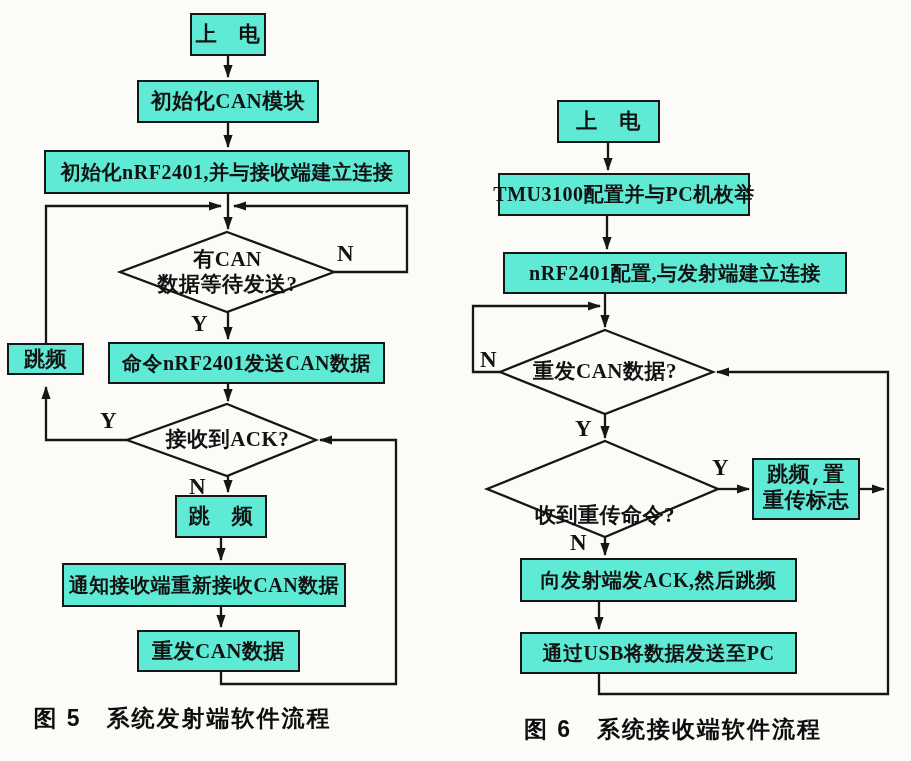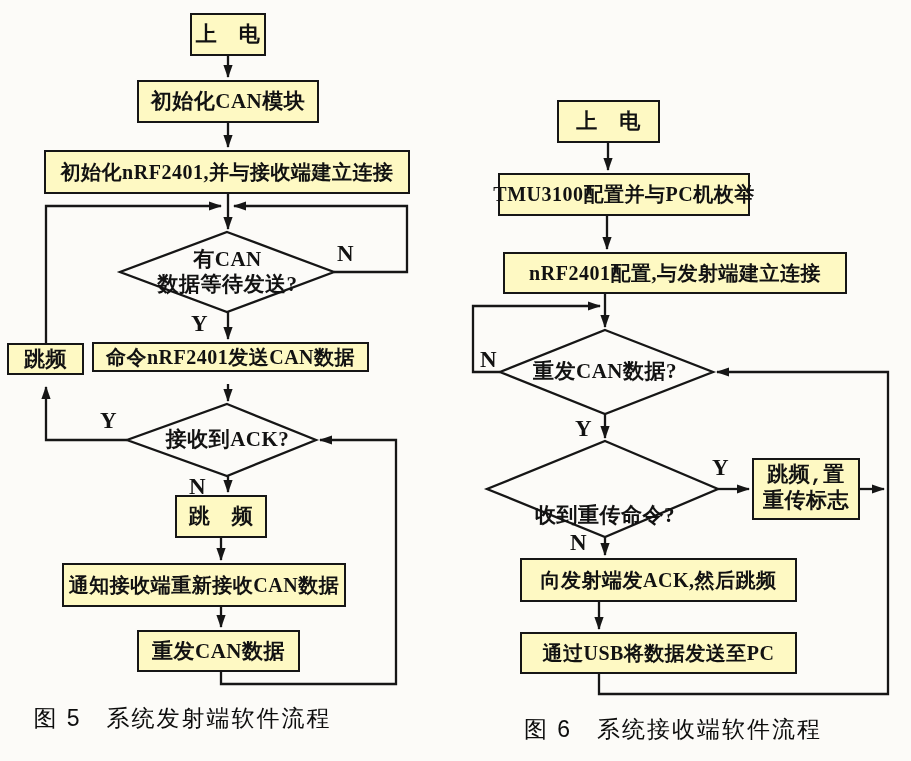--- a/index.html
+++ b/index.html
@@ -4,35 +4,35 @@
 <style>
   html,body{margin:0;padding:0;background:#fcfbf8;}
   .stage{
     position:relative;width:911px;height:761px;background:#fcfbf8;
     font-family:"Liberation Serif", serif;color:#121212;overflow:hidden;
   }
   svg.connectors{position:absolute;left:0;top:0;width:911px;height:761px;}
   .box{
     position:absolute;box-sizing:border-box;border:2.4px solid #161616;
     display:flex;align-items:center;justify-content:center;text-align:center;
-    background:#fef9c3;font-size:21px;font-weight:600;line-height:1.15;
+    background:#5eead4;font-size:21px;font-weight:600;line-height:1.15;
     letter-spacing:0.5px;white-space:nowrap;
   }
   .dtext{
     position:absolute;display:flex;align-items:center;justify-content:center;
     text-align:center;font-size:21px;font-weight:600;line-height:1.2;
     white-space:pre-line;letter-spacing:0.5px;
   }
   .branch{
     position:absolute;font-size:23px;font-weight:700;
     font-family:"Liberation Serif", serif;
   }
   .caption{
     position:absolute;font-family:"Liberation Sans", sans-serif;
-    font-weight:400;font-size:23px;letter-spacing:2px;text-align:center;
+    font-weight:700;font-size:23px;letter-spacing:2px;text-align:center;
     white-space:nowrap;color:#0d0d0d;
   }
   .multiline{white-space:pre-line;}
 </style>
 </head>
 <body>
 
 <div class="stage">
 
   <svg class="connectors" viewBox="0 0 911 761" fill="none" stroke="#161616" stroke-width="2.3">
@@ -69,21 +69,21 @@
     <polyline points="605,537 605,555" marker-end="url(#ah)"></polyline>
     <polyline points="599,602 599,629" marker-end="url(#ah)"></polyline>
     <polyline points="599,674 599,694 888,694 888,372 717,372" marker-end="url(#ah)"></polyline>
   </svg>
 
   <div class="box" style="left:190px;top:13px;width:76px;height:43px;">上　电</div>
   <div class="box" style="left:137px;top:80px;width:182px;height:43px;">初始化CAN模块</div>
   <div class="box" style="left:44px;top:150px;width:366px;height:44px;font-size:20px;">初始化nRF2401,并与接收端建立连接</div>
   <div class="dtext" style="left:140px;top:240px;width:175px;height:64px;">有CAN
 数据等待发送?</div>
-  <div class="box" style="left:92px;top:342px;width:277px;height:30px;font-size:20px;">命令nRF2401发送CAN数据</div>
+  <div class="box" style="left:108px;top:342px;width:277px;height:42px;font-size:20px;">命令nRF2401发送CAN数据</div>
   <div class="dtext" style="left:140px;top:426px;width:175px;height:28px;">接收到ACK?</div>
   <div class="box" style="left:7px;top:343px;width:77px;height:32px;">跳频</div>
   <div class="box" style="left:175px;top:495px;width:92px;height:43px;">跳　频</div>
   <div class="box" style="left:62px;top:563px;width:284px;height:44px;font-size:20px;">通知接收端重新接收CAN数据</div>
   <div class="box" style="left:137px;top:630px;width:163px;height:42px;">重发CAN数据</div>
 
   <div class="branch" style="left:337px;top:241px;">N</div>
   <div class="branch" style="left:191px;top:311px;">Y</div>
   <div class="branch" style="left:100px;top:408px;">Y</div>
   <div class="branch" style="left:189px;top:474px;">N</div>

